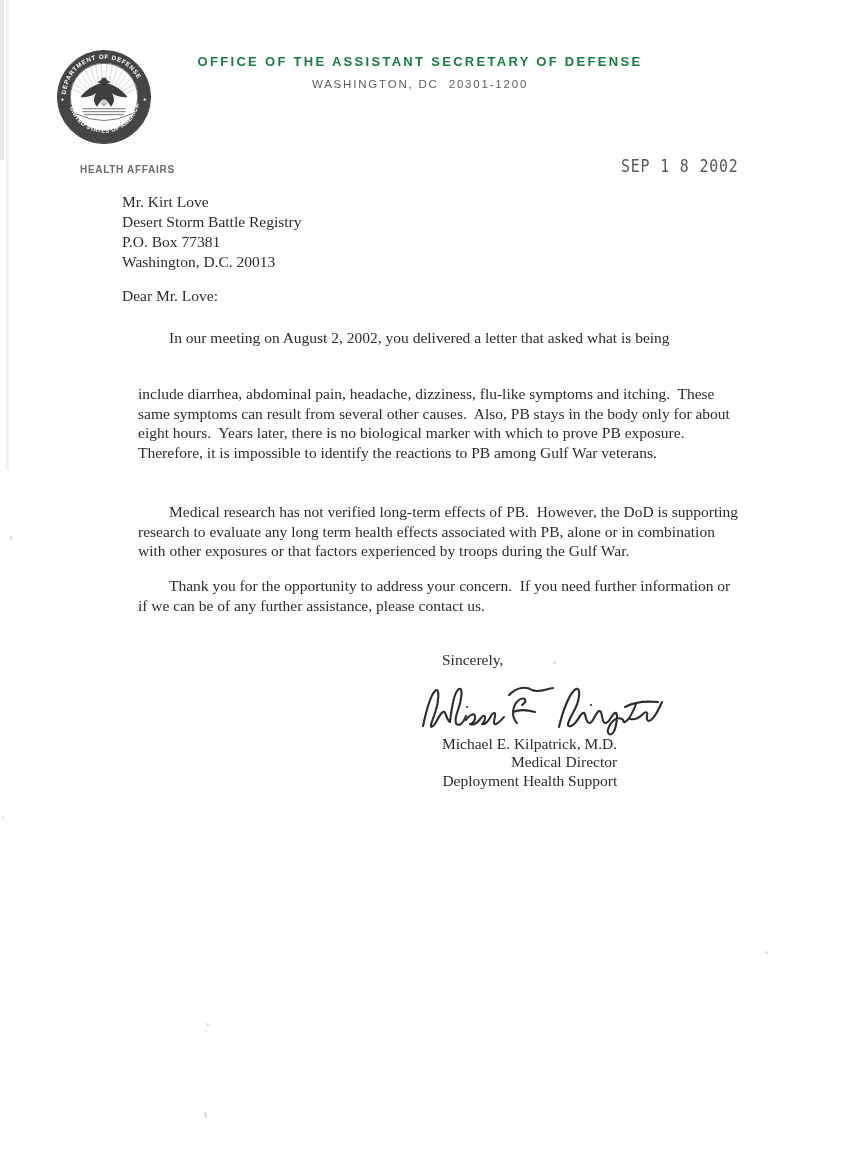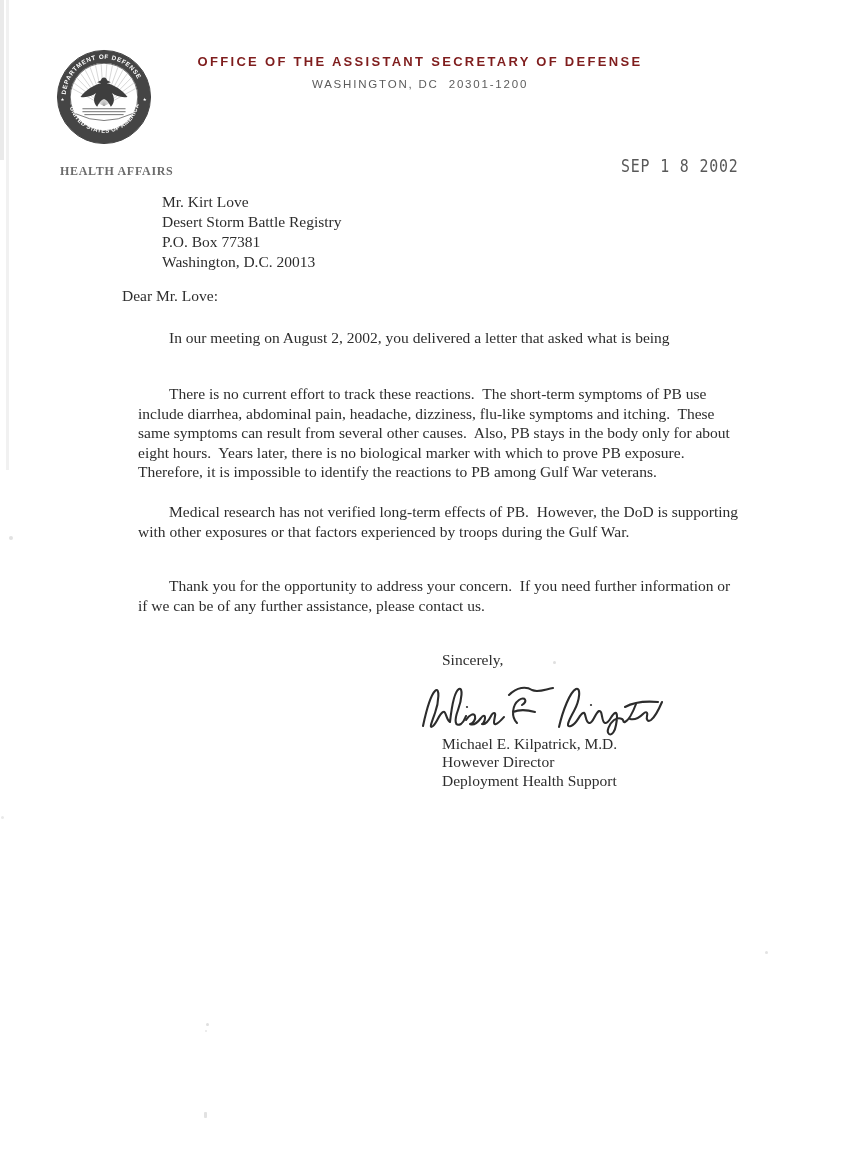--- a/index.html
+++ b/index.html
@@ -10,52 +10,52 @@
   
   .edge-band-a{position:absolute;left:0;top:0;width:4px;height:160px;background:#eaeaea;}
   .edge-band-b{position:absolute;left:6px;top:0;width:3px;height:470px;background:#f1f1f1;}
   .speck{position:absolute;border-radius:50%;background:#bfbfbf;}
 
   
   .seal{position:absolute;left:55px;top:48px;width:98px;height:98px;}
   .lh-title{
     position:absolute;left:170px;top:54px;width:500px;text-align:center;
     font-family:"Liberation Sans",sans-serif;font-weight:700;font-size:13px;
-    letter-spacing:2.3px;color:#7f1d1d;white-space:pre;
+    letter-spacing:2.3px;color:#15803d;white-space:pre;
   }
   .lh-sub{
     position:absolute;left:170px;top:78px;width:500px;text-align:center;
     font-family:"Liberation Sans",sans-serif;font-weight:400;font-size:11.5px;
     letter-spacing:1.8px;color:#5c5c5c;white-space:pre;
   }
   .health-affairs{
-    position:absolute;left:60px;top:164px;
-    font-family:Liberation Serif, serif;font-weight:700;font-size:12px;
+    position:absolute;left:80px;top:164px;
+    font-family:Liberation Sans, sans-serif;font-weight:700;font-size:10px;
     letter-spacing:.7px;color:#6b6b6b;white-space:pre;
   }
   .date-stamp{
     position:absolute;left:621px;top:156px;
     font-family:"DejaVu Sans Mono",monospace;font-size:17.5px;color:#585858;
     letter-spacing:1px;white-space:pre;transform:scaleX(.85);transform-origin:left top;
   }
 
   
   .recipient{position:absolute;left:122px;top:192px;font-size:15.5px;line-height:20px;}
-  .recipient div{white-space:pre;margin-left:40px;}
+  .recipient div{white-space:pre;}
   .salutation{position:absolute;left:122px;top:287px;font-size:15.5px;white-space:pre;}
   .para{position:absolute;left:120px;font-size:15.5px;line-height:19.6px;}
   .para div{white-space:pre;margin-left:18px;}
   .para .indent{padding-left:31px;}
   .p1{top:328px;} .p2{top:384px;} .p3{top:502px;} .p4{top:576px;}
 
   
   .sincerely{position:absolute;left:442px;top:651px;font-size:15.5px;white-space:pre;font-family:Liberation Serif, serif;}
   .signature{position:absolute;left:420px;top:680px;width:247px;height:64px;}
   .signer{position:absolute;left:442px;top:735px;font-size:15.5px;line-height:18.4px;}
-  .signer div{white-space:pre;}
+  .signer div{white-space:pre;text-align:right;}
 </style>
 </head>
 <body>
 
 <div class="page">
 
   <div class="edge-band-a"></div>
   <div class="edge-band-b"></div>
   <div class="speck" style="left:9px;top:536px;width:4px;height:4px;opacity:.45;"></div>
   <div class="speck" style="left:553px;top:661px;width:3px;height:3px;opacity:.5;"></div>
@@ -124,29 +124,29 @@
     <div>Washington, D.C. 20013</div>
   </div>
 
   <div class="salutation">Dear Mr. Love:</div>
 
   <div class="para p1">
     <div class="indent">In our meeting on August 2, 2002, you delivered a letter that asked what is being</div>
   </div>
 
   <div class="para p2">
-    <div class="indent">There is no current effort to track these reactions.  The short-term symptoms of PB use</div>
     <div>include diarrhea, abdominal pain, headache, dizziness, flu-like symptoms and itching.  These</div>
     <div>same symptoms can result from several other causes.  Also, PB stays in the body only for about</div>
     <div>eight hours.  Years later, there is no biological marker with which to prove PB exposure.</div>
     <div>Therefore, it is impossible to identify the reactions to PB among Gulf War veterans.</div>
   </div>
 
   <div class="para p3">
     <div class="indent">Medical research has not verified long-term effects of PB.  However, the DoD is supporting</div>
+    <div>research to evaluate any long term health effects associated with PB, alone or in combination</div>
     <div>with other exposures or that factors experienced by troops during the Gulf War.</div>
   </div>
 
   <div class="para p4">
     <div class="indent">Thank you for the opportunity to address your concern.  If you need further information or</div>
     <div>if we can be of any further assistance, please contact us.</div>
   </div>
 
   <div class="sincerely">Sincerely,</div>
 
@@ -161,17 +161,17 @@
       <path d="M205,27 C214,22 227,21 238,22"></path>
     </g>
     <g fill="#1b1b1b" opacity="0.9">
       <circle cx="47" cy="27" r="1.1"></circle>
       <circle cx="171" cy="25" r="1.1"></circle>
     </g>
   </svg>
 
   <div class="signer">
     <div>Michael E. Kilpatrick, M.D.</div>
-    <div>However Director</div>
+    <div>Medical Director</div>
     <div>Deployment Health Support</div>
   </div>
 
 </div>
 
 </body></html>

